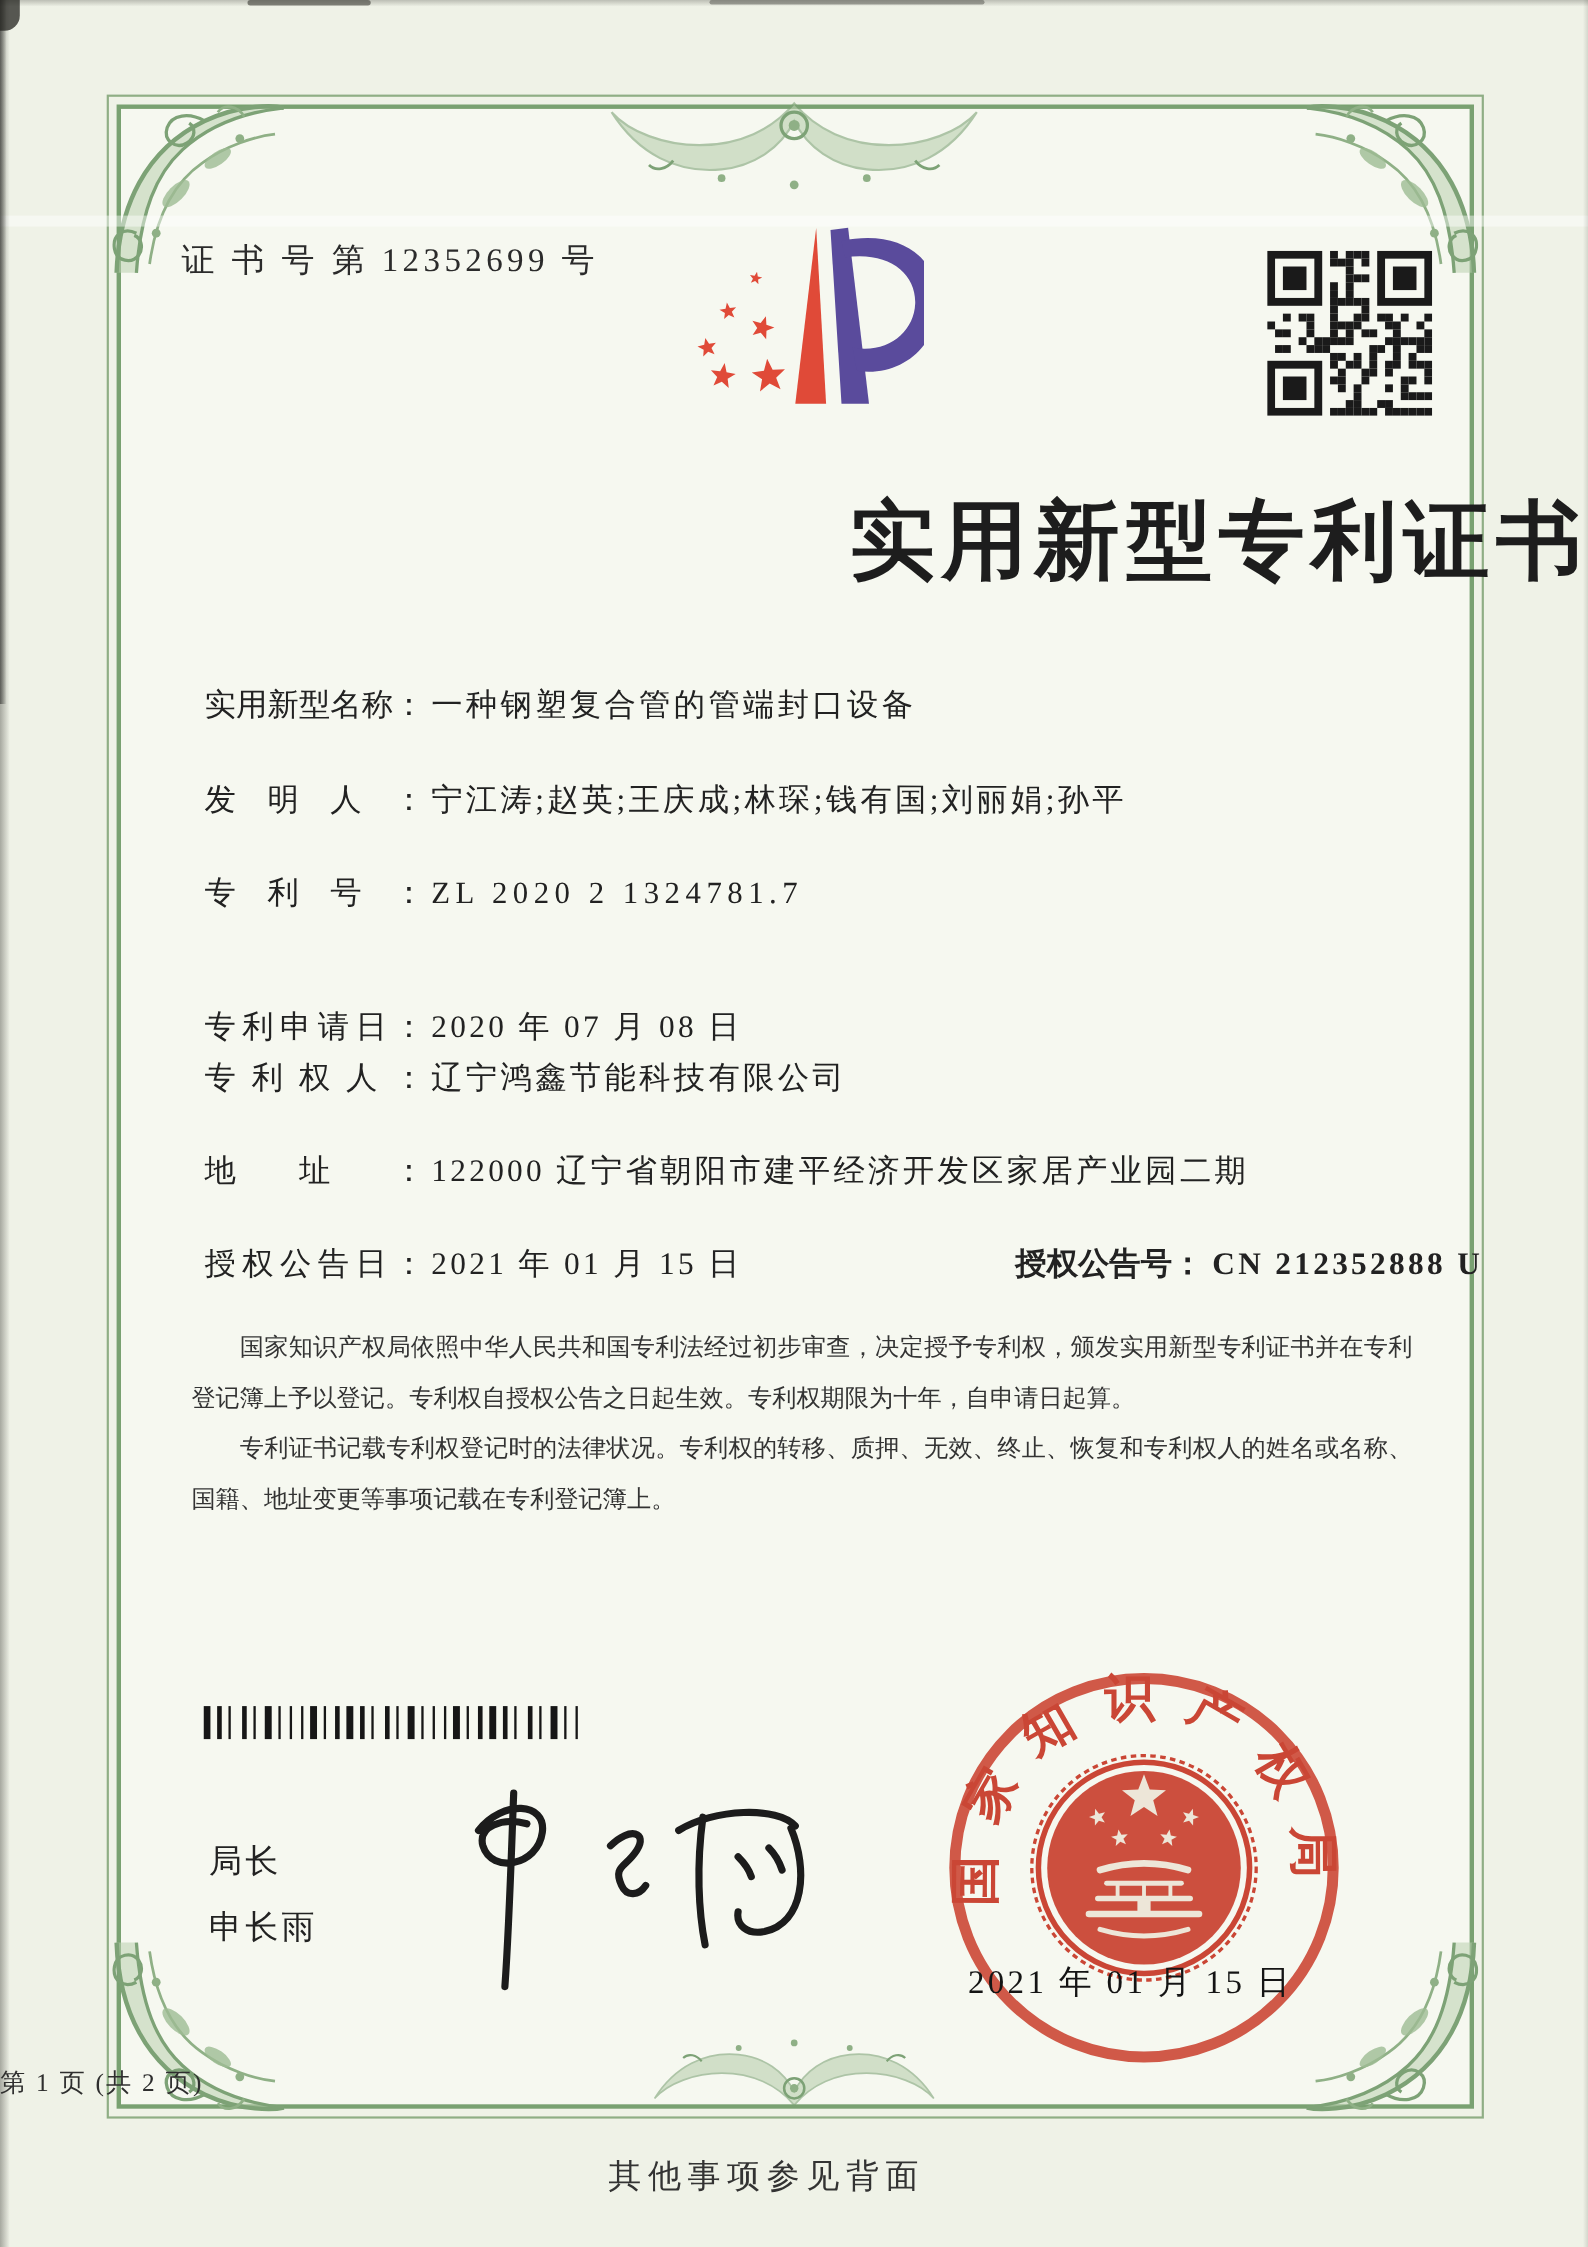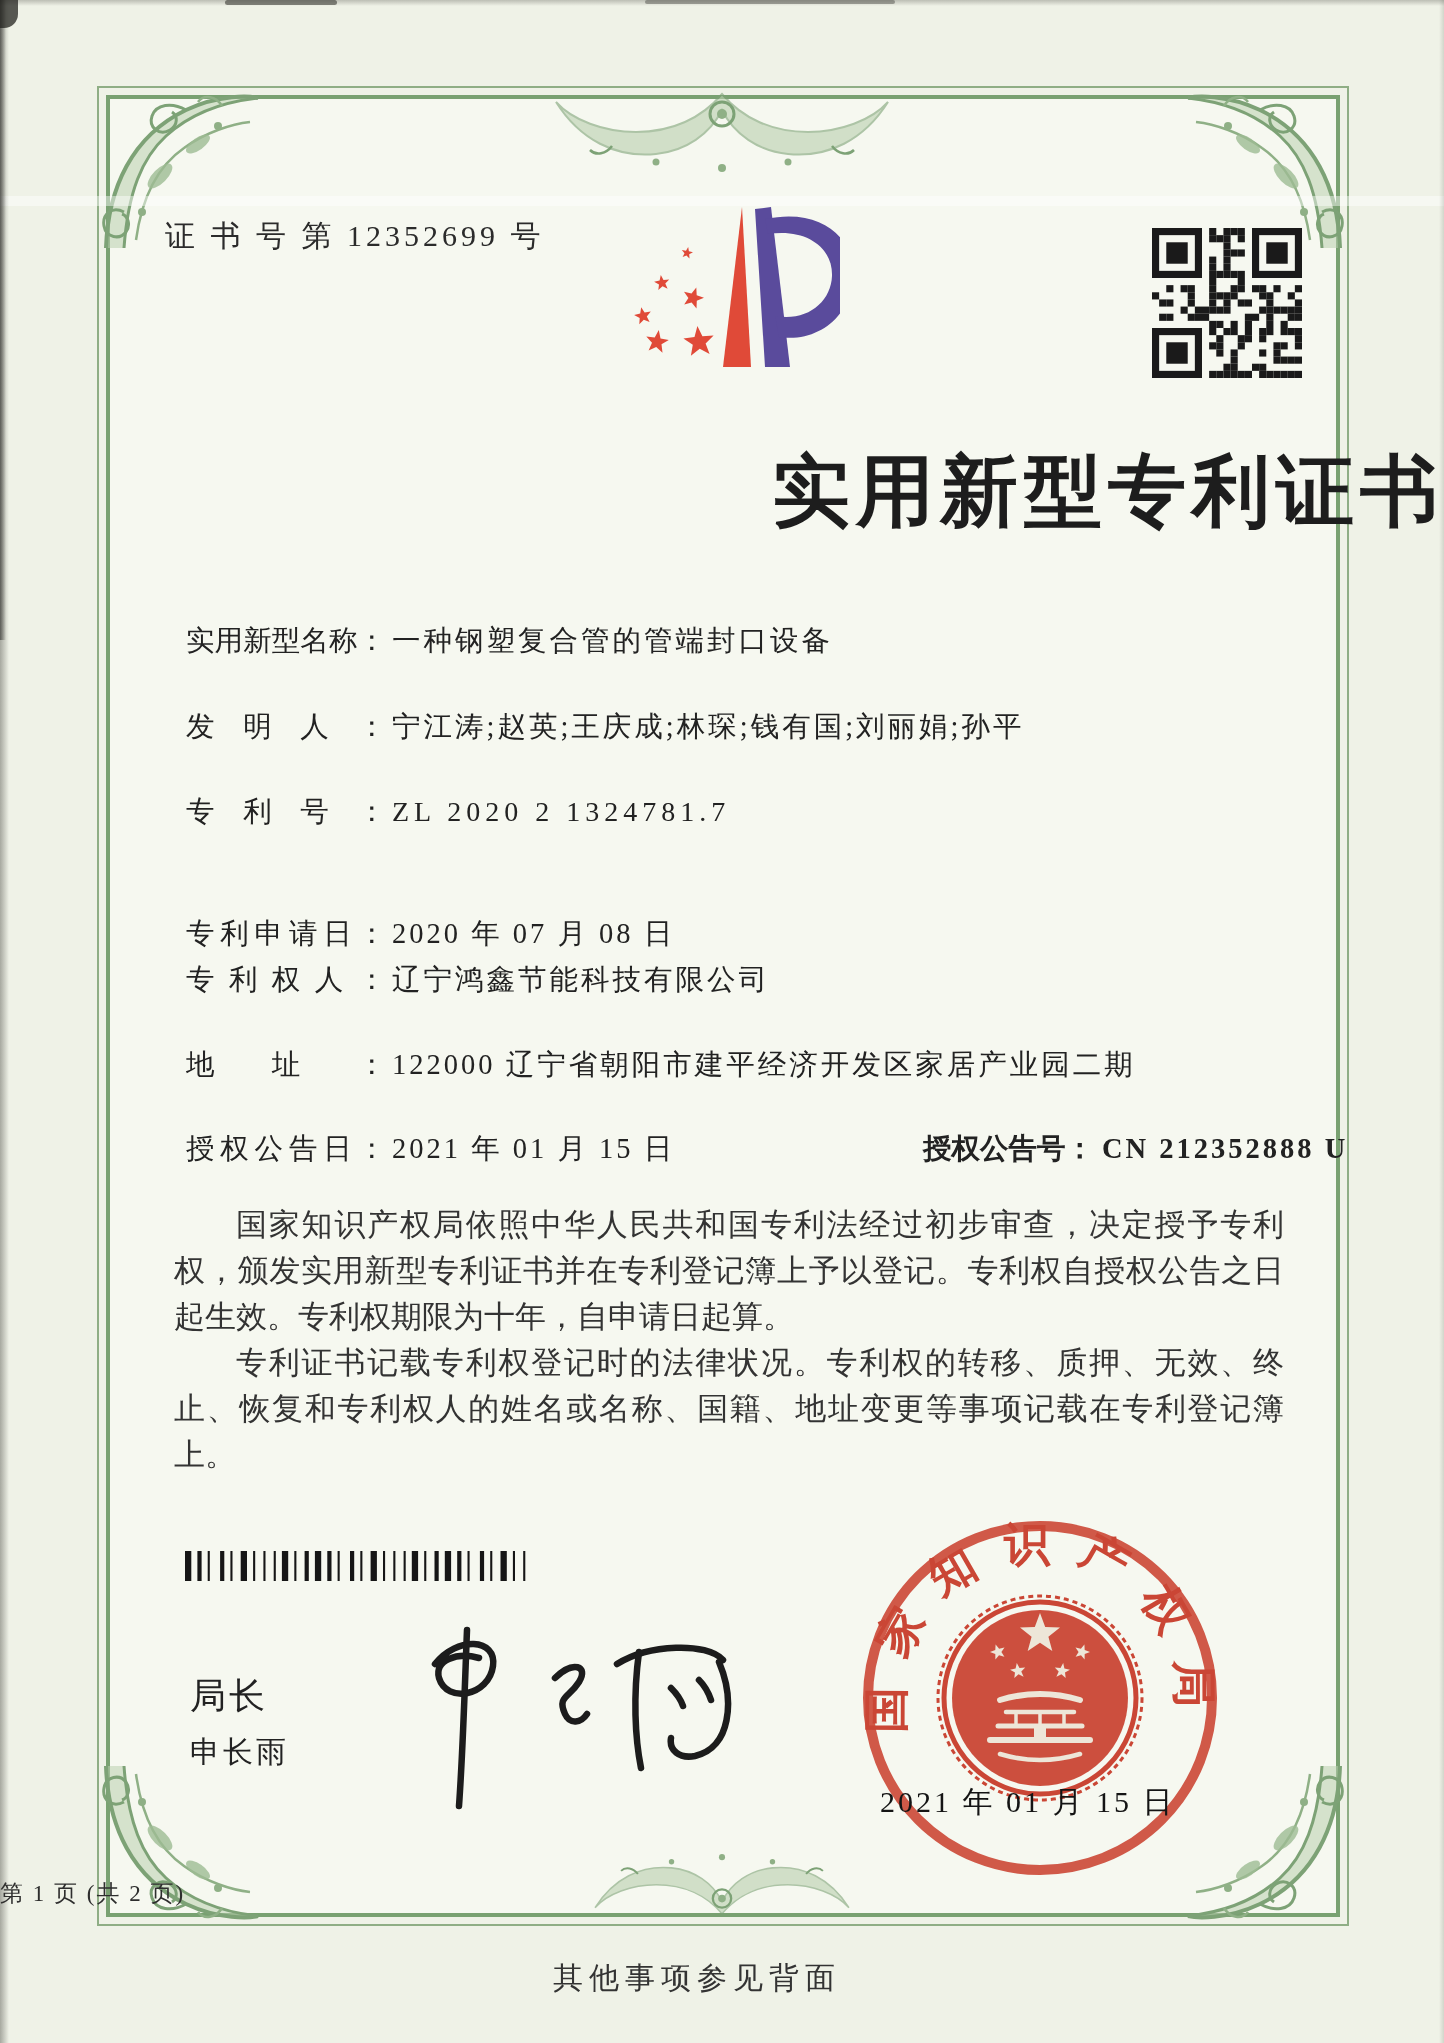--- a/index.html
+++ b/index.html
@@ -25,26 +25,26 @@
   .certno{left:165px;top:216px;font-size:30px;letter-spacing:4px;color:#2b2b2b;white-space:nowrap;}
   .qr{left:1152px;top:228px;}
   .title{left:0;top:440px;width:100%;text-align:right;font-size:78px;font-weight:700;letter-spacing:6px;color:#1d1d1d;white-space:nowrap;}
   
   .frow{left:186px;white-space:nowrap;font-size:28.5px;color:#222;}
   .flabel{display:inline-block;width:200px;text-align:justify;text-align-last:justify;}
   .fvalue{margin-left:6px;letter-spacing:3px;}
   .fvalue.num{letter-spacing:5px;font-size:28px;}
   .grant2{left:737px;top:0;position:absolute;font-weight:bold;}
   
-  .paras{left:174px;top:1202px;width:1110px;font-size:31px;line-height:46px;text-align:justify;color:#333;}
+  .paras{left:174px;top:1202px;width:1110px;font-size:22px;line-height:46px;text-align:justify;color:#333;}
   .paras p{margin:0;text-indent:2em;}
   
   .barcode{left:185px;top:1551px;}
   
-  .officer-title{left:190px;top:1672px;font-size:36px;letter-spacing:3px;color:#222;font-family:"Liberation Sans","DejaVu Sans",sans-serif;}
+  .officer-title{left:190px;top:1672px;font-size:30px;letter-spacing:3px;color:#222;font-family:"Liberation Sans","DejaVu Sans",sans-serif;}
   .officer-name{left:190px;top:1732px;font-size:30px;letter-spacing:3px;color:#222;font-family:"Liberation Sans","DejaVu Sans",sans-serif;}
   .signature{left:395px;top:1620px;}
   
   .seal{left:850px;top:1508px;mix-blend-mode:multiply;opacity:0.93;}
   .seal-date{left:880px;top:1782px;font-size:30px;letter-spacing:3px;color:#141414;z-index:6;}
   
   .page-info{left:0;top:1878px;width:1370px;font-size:23px;letter-spacing:2px;color:#2e2e2e;}
   .back-note{left:553px;top:1958px;font-size:30px;letter-spacing:6px;color:#333;}
   
   .edge-left{left:0;top:0;width:9px;height:2043px;background:linear-gradient(to right,rgba(58,58,52,.40),rgba(58,58,52,0));z-index:50;}

